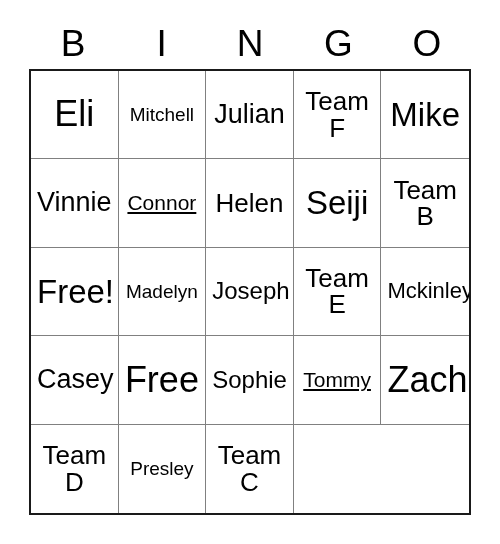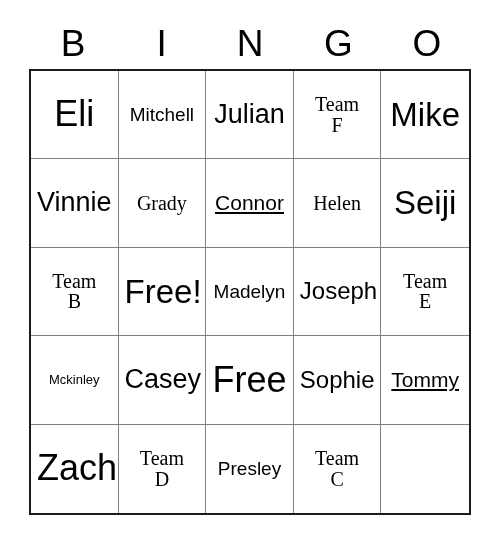--- a/index.html
+++ b/index.html
@@ -76,26 +76,26 @@
 
   .cell-text {
     display: block;
     width: 100%;
     line-height: 1.02;
     white-space: pre-line;
     font-weight: 400;
   }
 
   
-  .fs-xs   { font-size: 13px; }
+  .fs-xs   { font-size: 22px; }
   .fs-sm   { font-size: 19px; }
   .fs-smd  { font-size: 21px; text-decoration: underline; }
   .fs-md   { font-size: 24px; }
   .fs-lg   { font-size: 27px; }
-  .fs-xl   { font-size: 20px; font-family: Liberation Serif, serif; }
+  .fs-xl   { font-size: 26px; }
   .fs-xxl  { font-size: 33px; text-align: center; }
   .fs-huge { font-size: 36px; }
 </style>
 </head>
 <body>
 
 <div class="card">
 
   <div class="header">
     <div class="header-cell">B</div>
@@ -117,23 +117,20 @@
       </div>
       <div class="cell">
         <span class="cell-text fs-xl">Team
 F</span>
       </div>
       <div class="cell">
         <span class="cell-text fs-xxl">Mike</span>
       </div>
       <div class="cell">
         <span class="cell-text fs-lg">Vinnie</span>
-      </div>
-      <div class="cell">
-        <span class="cell-text fs-xl">Grady</span>
       </div>
       <div class="cell">
         <span class="cell-text fs-smd">Connor</span>
       </div>
       <div class="cell">
         <span class="cell-text fs-xl">Helen</span>
       </div>
       <div class="cell">
         <span class="cell-text fs-xxl">Seiji</span>
       </div>

